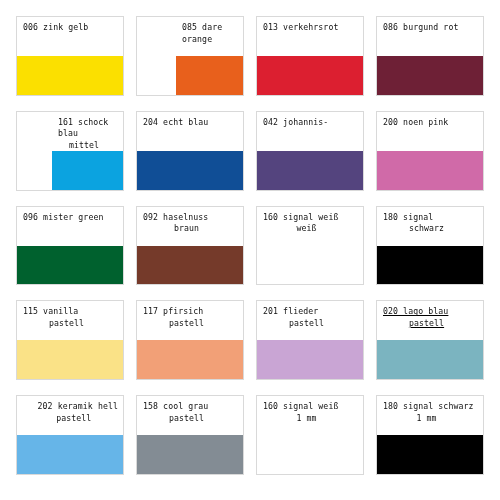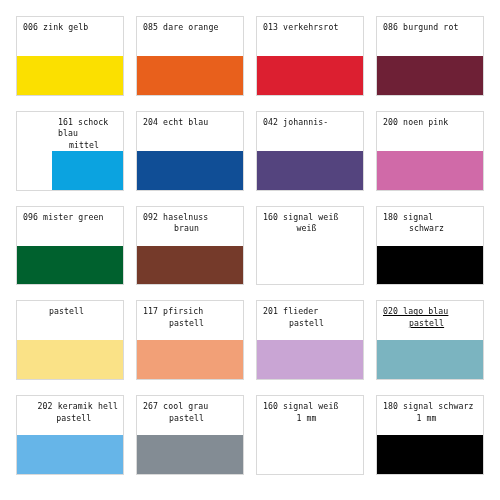--- a/index.html
+++ b/index.html
@@ -63,21 +63,21 @@
   }
 </style>
 </head>
 <body>
 
 <div id="swatch-grid" style="background: rgb(255, 255, 255); grid-template-columns: repeat(4, 1fr); grid-template-rows: repeat(5, 1fr);">
     <div class="swatch-card" style="border-color: rgb(217, 217, 217);">
       <div class="swatch-label"><span class="lbl-line1">006 zink gelb</span><span class="lbl-line2"></span></div>
       <div class="swatch-color" style="background: rgb(251, 224, 0);"></div>
     </div>
-    <div class="swatch-card" style="border-color: rgb(217, 217, 217);">
+    <div class="swatch-card" style="border-color: rgb(217, 217, 217); padding-left: 39px;">
       <div class="swatch-label"><span class="lbl-line1">085 dare orange</span><span class="lbl-line2"></span></div>
       <div class="swatch-color" style="background: rgb(232, 96, 28);"></div>
     </div>
     <div class="swatch-card" style="border-color: rgb(217, 217, 217);">
       <div class="swatch-label"><span class="lbl-line1">013 verkehrsrot</span><span class="lbl-line2"></span></div>
       <div class="swatch-color" style="background: rgb(220, 31, 48);"></div>
     </div>
     <div class="swatch-card" style="border-color: rgb(217, 217, 217);">
       <div class="swatch-label"><span class="lbl-line1">086 burgund rot</span><span class="lbl-line2"></span></div>
       <div class="swatch-color" style="background: rgb(110, 32, 54);"></div>
@@ -108,41 +108,41 @@
     </div>
     <div class="swatch-card" style="border-color: rgb(217, 217, 217);">
       <div class="swatch-label"><span class="lbl-line1">160 signal weiß</span><span class="lbl-line2">weiß</span></div>
       <div class="swatch-color" style="background: rgb(255, 255, 255);"></div>
     </div>
     <div class="swatch-card" style="border-color: rgb(217, 217, 217);">
       <div class="swatch-label"><span class="lbl-line1">180 signal</span><span class="lbl-line2">schwarz</span></div>
       <div class="swatch-color" style="background: rgb(0, 0, 0);"></div>
     </div>
     <div class="swatch-card" style="border-color: rgb(217, 217, 217);">
-      <div class="swatch-label"><span class="lbl-line2">pastell</span></div>
+      <div class="swatch-label"><span class="lbl-line1">115 vanilla</span><span class="lbl-line2">pastell</span></div>
       <div class="swatch-color" style="background: rgb(250, 226, 135);"></div>
     </div>
     <div class="swatch-card" style="border-color: rgb(217, 217, 217);">
       <div class="swatch-label"><span class="lbl-line1">117 pfirsich</span><span class="lbl-line2">pastell</span></div>
       <div class="swatch-color" style="background: rgb(242, 160, 119);"></div>
     </div>
     <div class="swatch-card" style="border-color: rgb(217, 217, 217);">
       <div class="swatch-label"><span class="lbl-line1">201 flieder</span><span class="lbl-line2">pastell</span></div>
       <div class="swatch-color" style="background: rgb(201, 165, 212);"></div>
     </div>
     <div class="swatch-card" style="border-color: rgb(217, 217, 217); text-decoration: underline;">
       <div class="swatch-label"><span class="lbl-line1">020 lago blau</span><span class="lbl-line2">pastell</span></div>
       <div class="swatch-color" style="background: rgb(123, 180, 192);"></div>
     </div>
     <div class="swatch-card" style="border-color: rgb(217, 217, 217); align-items: flex-end;">
       <div class="swatch-label"><span class="lbl-line1">202 keramik hell</span><span class="lbl-line2">pastell</span></div>
       <div class="swatch-color" style="background: rgb(102, 181, 232);"></div>
     </div>
     <div class="swatch-card" style="border-color: rgb(217, 217, 217);">
-      <div class="swatch-label"><span class="lbl-line1">267 cool grau</span><span class="lbl-line2">pastell</span></div>
+      <div class="swatch-label"><span class="lbl-line1">158 cool grau</span><span class="lbl-line2">pastell</span></div>
       <div class="swatch-color" style="background: rgb(131, 140, 148);"></div>
     </div>
     <div class="swatch-card" style="border-color: rgb(217, 217, 217);">
       <div class="swatch-label"><span class="lbl-line1">160 signal weiß</span><span class="lbl-line2">1 mm</span></div>
       <div class="swatch-color" style="background: rgb(255, 255, 255);"></div>
     </div>
     <div class="swatch-card" style="border-color: rgb(217, 217, 217);">
       <div class="swatch-label"><span class="lbl-line1">180 signal schwarz</span><span class="lbl-line2">1 mm</span></div>
       <div class="swatch-color" style="background: rgb(0, 0, 0);"></div>
     </div>

